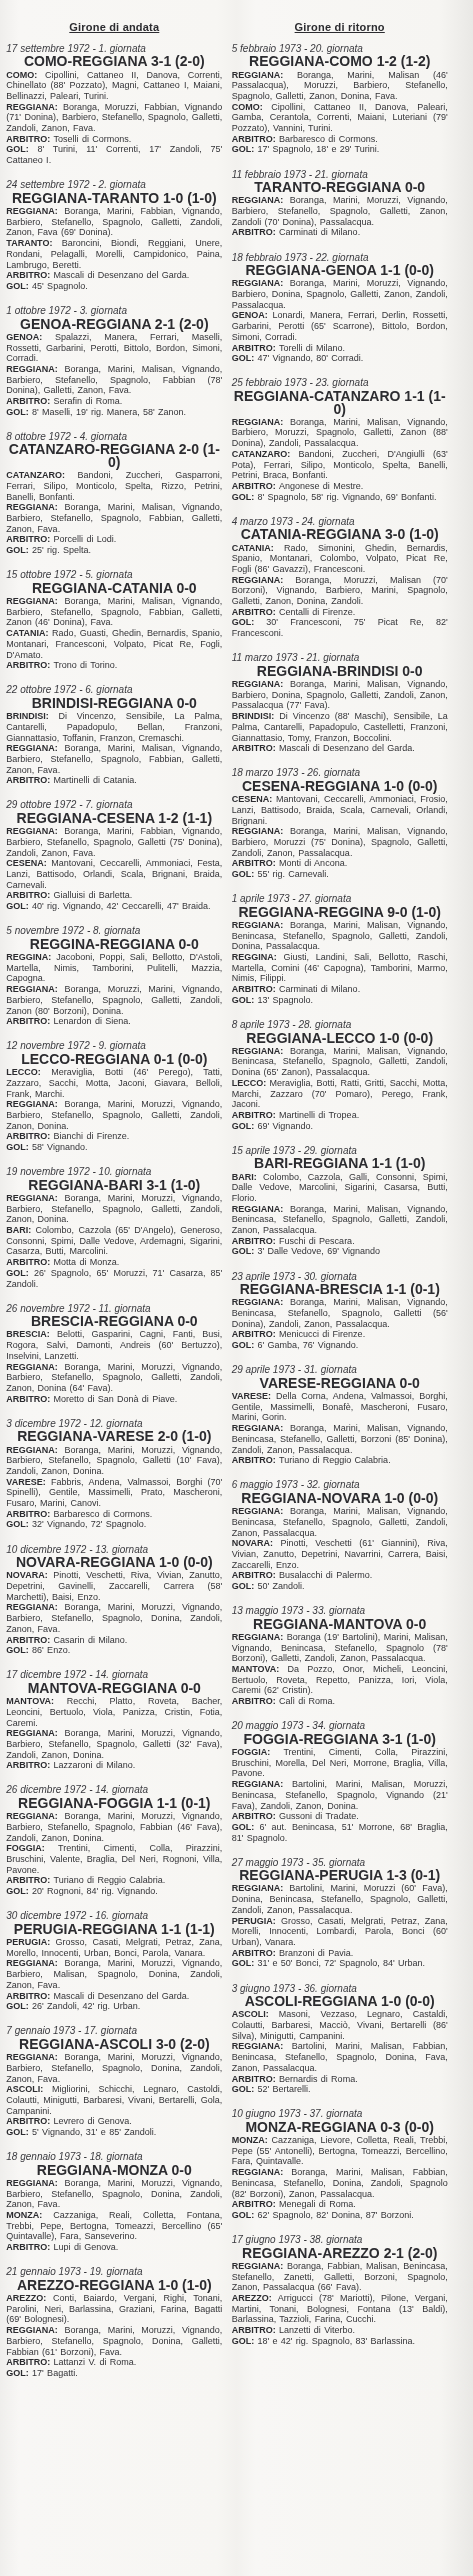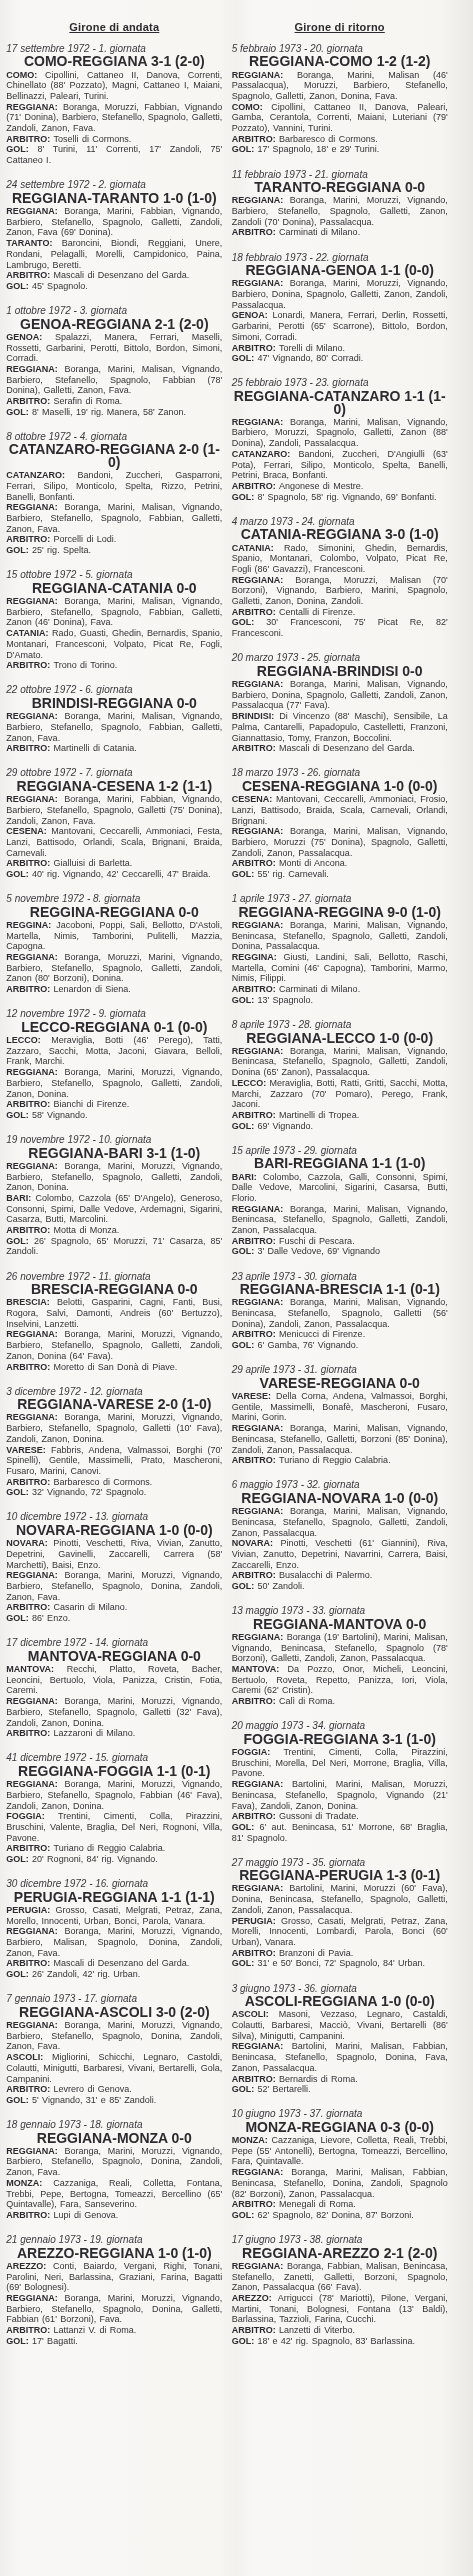--- a/index.html
+++ b/index.html
@@ -125,20 +125,21 @@
           <p class="m-line"><span class="m-label">REGGIANA: </span>Boranga, Marini, Malisan, Vignando, Barbiero, Stefanello, Spagnolo, Fabbian, Galletti, Zanon (46' Donina), Fava.</p>
           <p class="m-line"><span class="m-label">CATANIA: </span>Rado, Guasti, Ghedin, Bernardis, Spanio, Montanari, Francesconi, Volpato, Picat Re, Fogli, D'Amato.</p>
           <p class="m-line"><span class="m-label">ARBITRO: </span>Trono di Torino.</p>
         </div>
   </article>
 
   <article class="match">
     <p class="m-date">22 ottobre 1972 - 6. giornata</p>
     <p class="m-title">BRINDISI-REGGIANA 0-0</p>
     <div>
+          <p class="m-line"><span class="m-label">BRINDISI: </span>Di Vincenzo, Sensibile, La Palma, Cantarelli, Papadopulo, Bellan, Franzoni, Giannattasio, Toffanin, Franzon, Cremaschi.</p>
           <p class="m-line"><span class="m-label">REGGIANA: </span>Boranga, Marini, Malisan, Vignando, Barbiero, Stefanello, Spagnolo, Fabbian, Galletti, Zanon, Fava.</p>
           <p class="m-line"><span class="m-label">ARBITRO: </span>Martinelli di Catania.</p>
         </div>
   </article>
 
   <article class="match">
     <p class="m-date">29 ottobre 1972 - 7. giornata</p>
     <p class="m-title">REGGIANA-CESENA 1-2 (1-1)</p>
     <div>
           <p class="m-line"><span class="m-label">REGGIANA: </span>Boranga, Marini, Fabbian, Vignando, Barbiero, Stefanello, Spagnolo, Galletti (75' Donina), Zandoli, Zanon, Fava.</p>
@@ -216,21 +217,21 @@
     <p class="m-date">17 dicembre 1972 - 14. giornata</p>
     <p class="m-title">MANTOVA-REGGIANA 0-0</p>
     <div>
           <p class="m-line"><span class="m-label">MANTOVA: </span>Recchi, Platto, Roveta, Bacher, Leoncini, Bertuolo, Viola, Panizza, Cristin, Fotia, Caremi.</p>
           <p class="m-line"><span class="m-label">REGGIANA: </span>Boranga, Marini, Moruzzi, Vignando, Barbiero, Stefanello, Spagnolo, Galletti (32' Fava), Zandoli, Zanon, Donina.</p>
           <p class="m-line"><span class="m-label">ARBITRO: </span>Lazzaroni di Milano.</p>
         </div>
   </article>
 
   <article class="match">
-    <p class="m-date">41 dicembre 1972 - 15. giornata</p>
+    <p class="m-date">26 dicembre 1972 - 14. giornata</p>
     <p class="m-title">REGGIANA-FOGGIA 1-1 (0-1)</p>
     <div>
           <p class="m-line"><span class="m-label">REGGIANA: </span>Boranga, Marini, Moruzzi, Vignando, Barbiero, Stefanello, Spagnolo, Fabbian (46' Fava), Zandoli, Zanon, Donina.</p>
           <p class="m-line"><span class="m-label">FOGGIA: </span>Trentini, Cimenti, Colla, Pirazzini, Bruschini, Valente, Braglia, Del Neri, Rognoni, Villa, Pavone.</p>
           <p class="m-line"><span class="m-label">ARBITRO: </span>Turiano di Reggio Calabria.</p>
           <p class="m-line"><span class="m-label">GOL: </span>20' Rognoni, 84' rig. Vignando.</p>
         </div>
   </article>
 
   <article class="match">
@@ -326,21 +327,21 @@
     <p class="m-title">CATANIA-REGGIANA 3-0 (1-0)</p>
     <div>
           <p class="m-line"><span class="m-label">CATANIA: </span>Rado, Simonini, Ghedin, Bernardis, Spanio, Montanari, Colombo, Volpato, Picat Re, Fogli (86' Gavazzi), Francesconi.</p>
           <p class="m-line"><span class="m-label">REGGIANA: </span>Boranga, Moruzzi, Malisan (70' Borzoni), Vignando, Barbiero, Marini, Spagnolo, Galletti, Zanon, Donina, Zandoli.</p>
           <p class="m-line"><span class="m-label">ARBITRO: </span>Centalli di Firenze.</p>
           <p class="m-line"><span class="m-label">GOL: </span>30' Francesconi, 75' Picat Re, 82' Francesconi.</p>
         </div>
   </article>
 
   <article class="match">
-    <p class="m-date">20 marzo 1973 - 25. giornata</p>
+    <p class="m-date">11 marzo 1973 - 21. giornata</p>
     <p class="m-title">REGGIANA-BRINDISI 0-0</p>
     <div>
           <p class="m-line"><span class="m-label">REGGIANA: </span>Boranga, Marini, Malisan, Vignando, Barbiero, Donina, Spagnolo, Galletti, Zandoli, Zanon, Passalacqua (77' Fava).</p>
           <p class="m-line"><span class="m-label">BRINDISI: </span>Di Vincenzo (88' Maschi), Sensibile, La Palma, Cantarelli, Papadopulo, Castelletti, Franzoni, Giannattasio, Tomy, Franzon, Boccolini.</p>
           <p class="m-line"><span class="m-label">ARBITRO: </span>Mascali di Desenzano del Garda.</p>
         </div>
   </article>
 
   <article class="match">
     <p class="m-date">18 marzo 1973 - 26. giornata</p>

